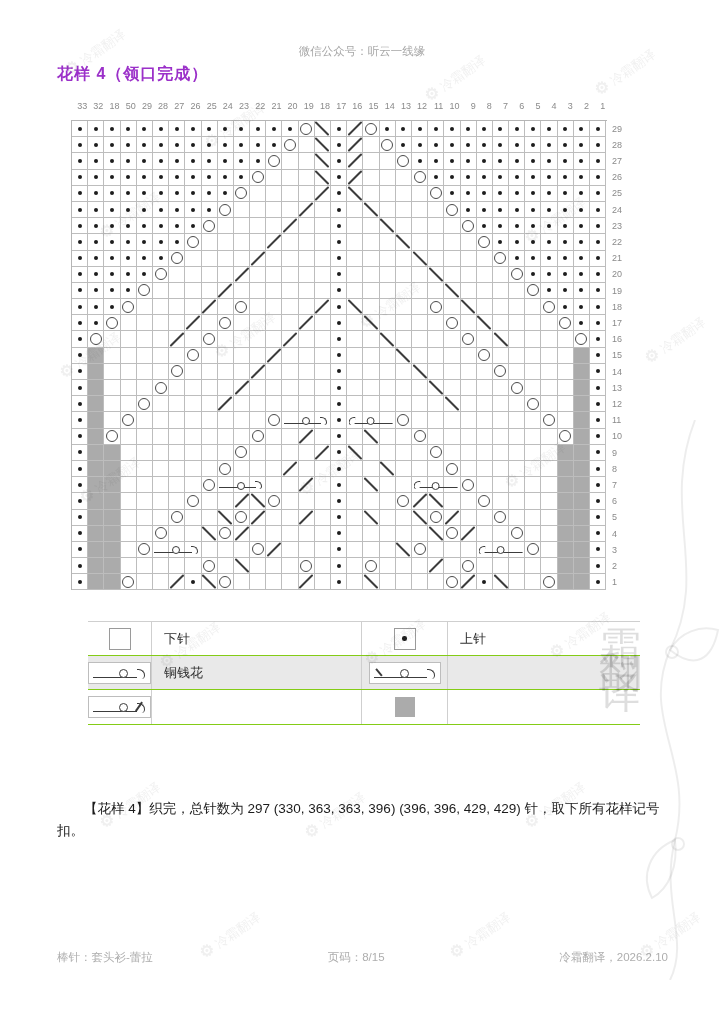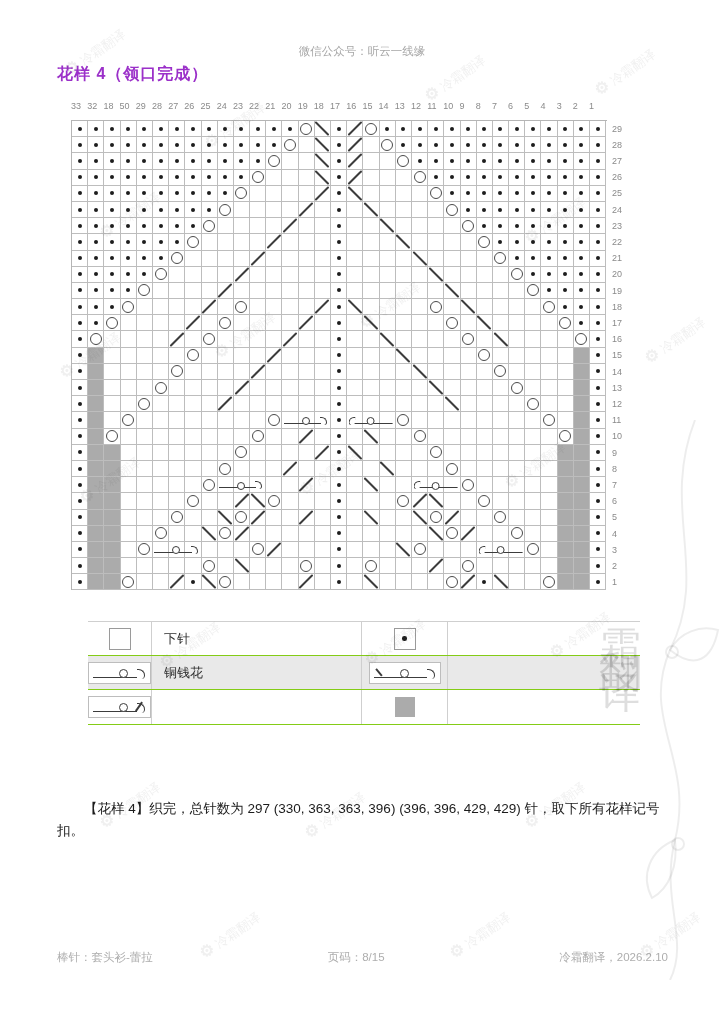--- a/index.html
+++ b/index.html
@@ -5,21 +5,21 @@
   html,body{margin:0;padding:0;background:#fff;}
   body{width:724px;height:1024px;position:relative;overflow:hidden;
        font-family:"Liberation Sans",sans-serif;color:#222;}
   
   .page-header{position:absolute;top:44px;left:0;width:724px;text-align:center;
        font-size:11.5px;color:#a6a6a6;}
   .page-title{position:absolute;top:64px;left:57px;font-size:16px;font-weight:bold;
        color:#9b30c9;letter-spacing:1px;}
   
   #col-labels{position:absolute;top:101px;left:71px;display:flex;}
-  #col-labels span{width:16.2px;text-align:left;font-size:9px;color:#8a8a8a;}
+  #col-labels span{width:16.2px;text-align:right;font-size:9px;color:#8a8a8a;}
   #chart-wrap{position:absolute;top:120px;left:71px;}
   #chart-grid{display:grid;grid-template-columns:repeat(33,16.2px);
        grid-auto-rows:16.2px;border-top:1px solid #b5b5b5;border-left:1px solid #b5b5b5;
        width:534.6px;}
   .cell{box-sizing:border-box;border-right:1px solid #bdbdbd;border-bottom:1px solid #bdbdbd;
        display:flex;align-items:center;justify-content:center;background:#fff;}
   .cell.gray{background:#ababab;}
   .dot{width:4px;height:4px;border-radius:50%;background:#1d1d1d;}
   .ring{width:10px;height:10px;border:1.7px solid #4a4a4a;border-radius:50%;background:#fff;}
   .st{width:1.9px;height:19px;background:#3c3c3c;border-radius:1px;}
@@ -1994,20 +1994,21 @@
     <div class="lg-row">
       <div class="lg-c sym1">
         <div class="sq"></div>
       </div>
       <div class="lg-c txt1">下针</div>
       <div class="lg-c sym2">
         <div class="sq">
           <div class="dot"></div>
         </div>
       </div>
+      <div class="lg-c txt2">上针</div>
     </div>
     <div class="lg-row stripe">
       <div class="lg-c sym1">
         <div class="wide">
           <div class="ln"></div>
           <div class="rg"></div>
           <div class="hk"></div>
         </div>
       </div>
       <div class="lg-c txt1">铜钱花</div>

